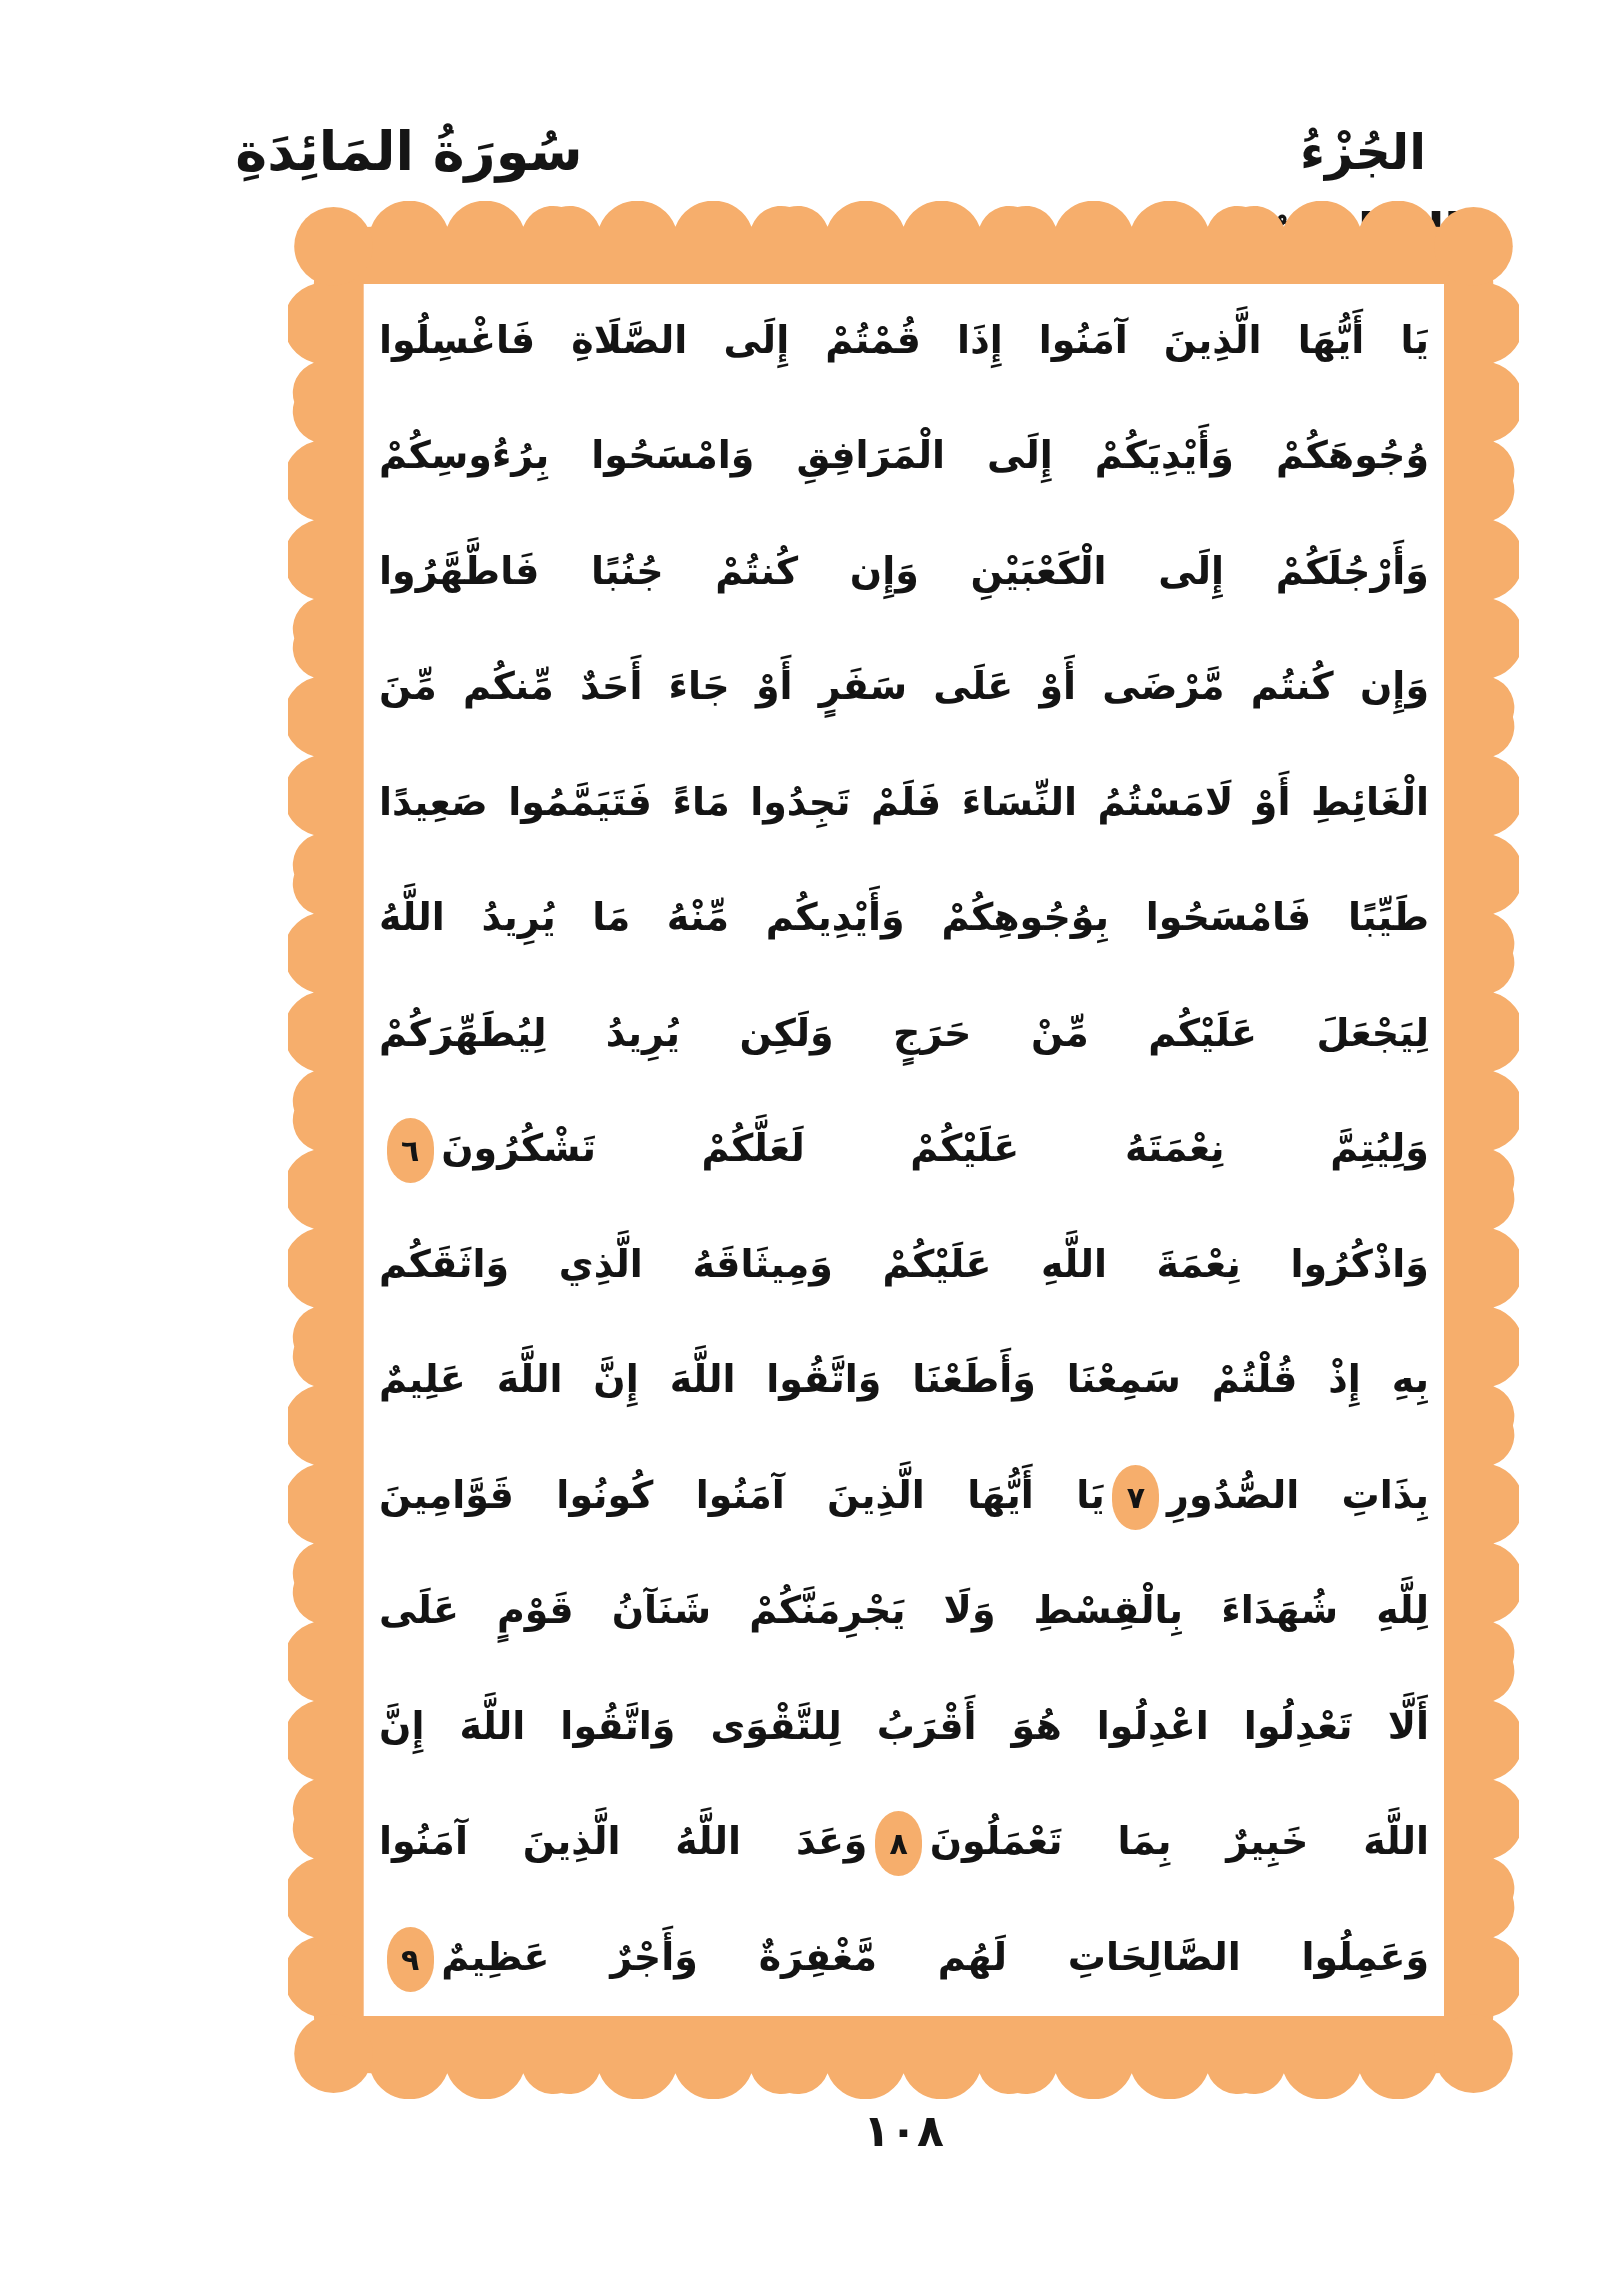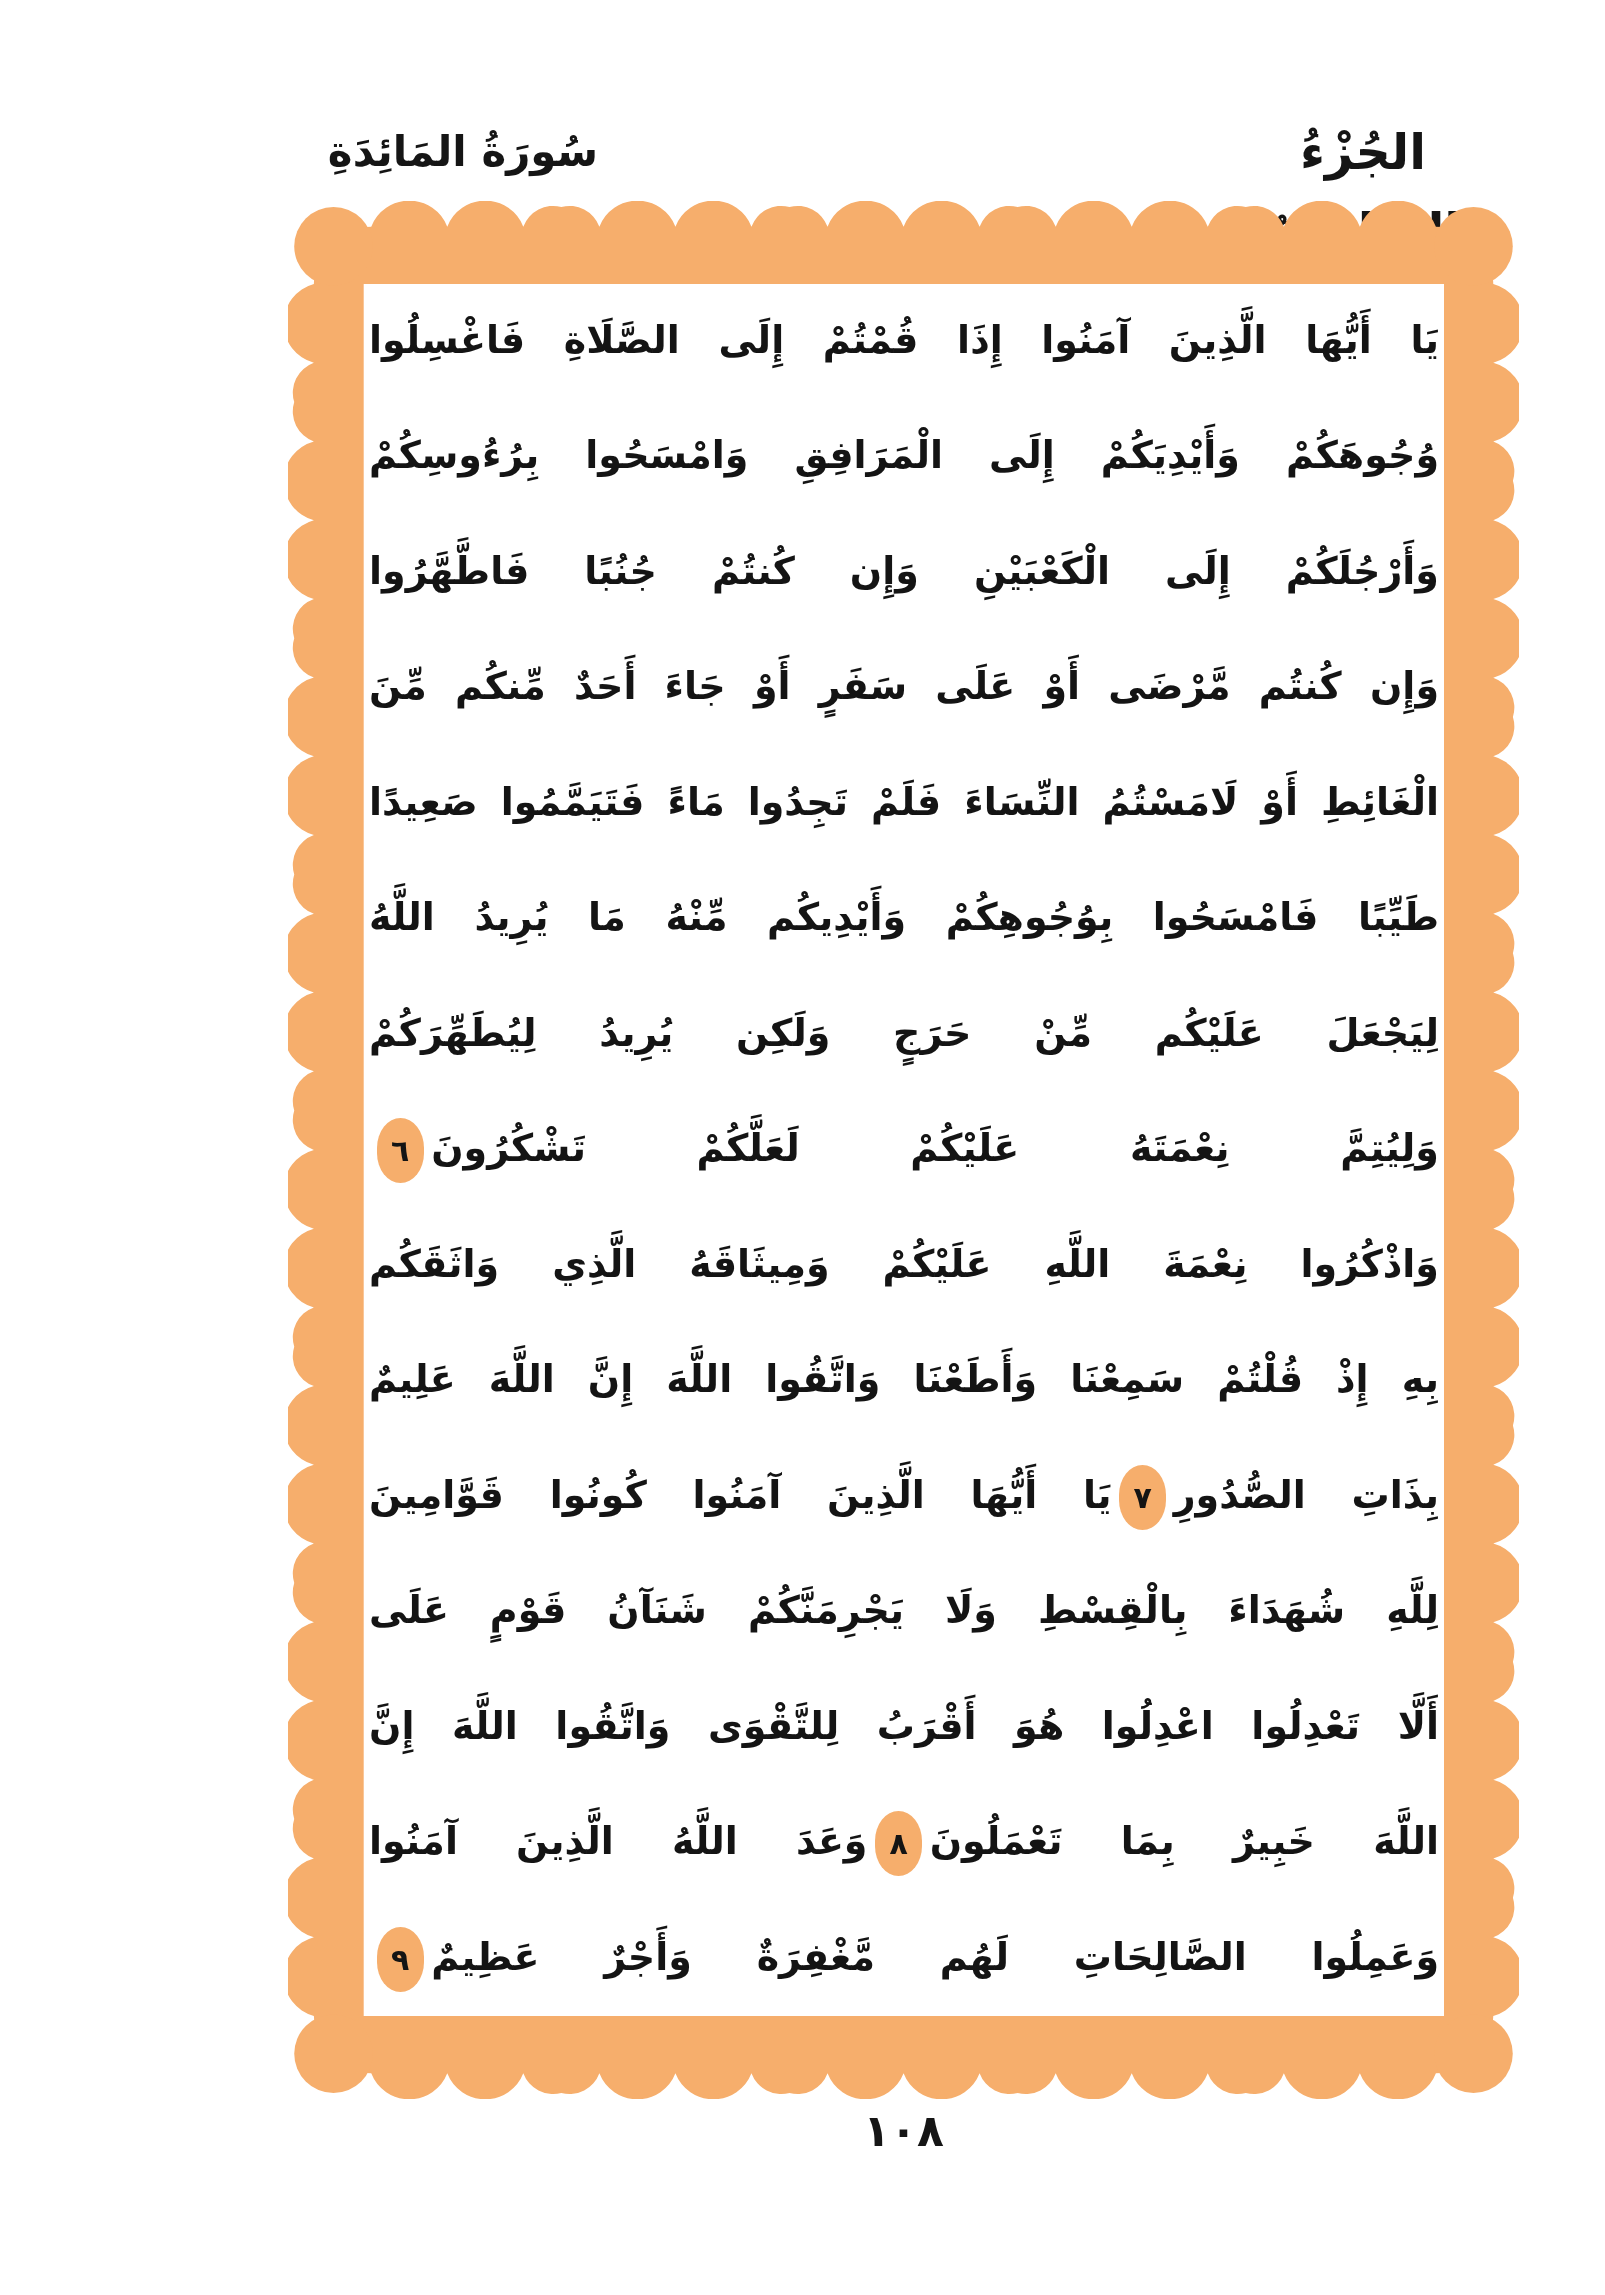--- a/index.html
+++ b/index.html
@@ -6,43 +6,43 @@
   body{
     width:1605px;height:2295px;background:#ffffff;
     font-family:"DejaVu Sans",sans-serif;
     color:#111111;
   }
   .page{position:relative;width:1605px;height:2295px;background:#ffffff;overflow:hidden;}
 
   
   .surah-header{
     position:absolute;left:220px;top:110px;width:378px;height:83px;
-    direction:rtl;
-    font-size:42px;font-weight:700;line-height:83px;color:#151515;
+    direction:rtl;text-align:center;
+    font-size:54px;font-weight:700;line-height:83px;color:#151515;
   }
   .juz-header{
     position:absolute;right:106px;top:113px;width:272px;height:79px;
     direction:rtl;text-align:center;
     font-size:49px;font-weight:700;line-height:79px;color:#151515;
   }
 
   
   .frame{position:absolute;left:288px;top:201px;width:1231px;height:1898px;}
   .frame-svg{position:absolute;left:0;top:0;display:block;}
 
   
   .text-area{
     position:absolute;left:76px;top:83px;width:1080px;height:1732px;
     background:#ffffff;
     display:flex;flex-direction:column;
     direction:rtl;
   }
   .qline{
     flex:1 1 0;
-    padding:0 5px;
+    padding:0 15px;
     font-size:38px;font-weight:700;line-height:113px;
     color:#141414;
     text-align:justify;text-align-last:justify;
     white-space:nowrap;overflow:hidden;
   }
   .vmark{
     display:inline-block;width:47px;height:65px;
     background:#F6AE6C;border-radius:50% 50% 50% 50%/46% 46% 46% 46%;
     color:#141414;font-size:30px;font-weight:700;line-height:65px;
     text-align:center;vertical-align:middle;margin:0 7.6px;

